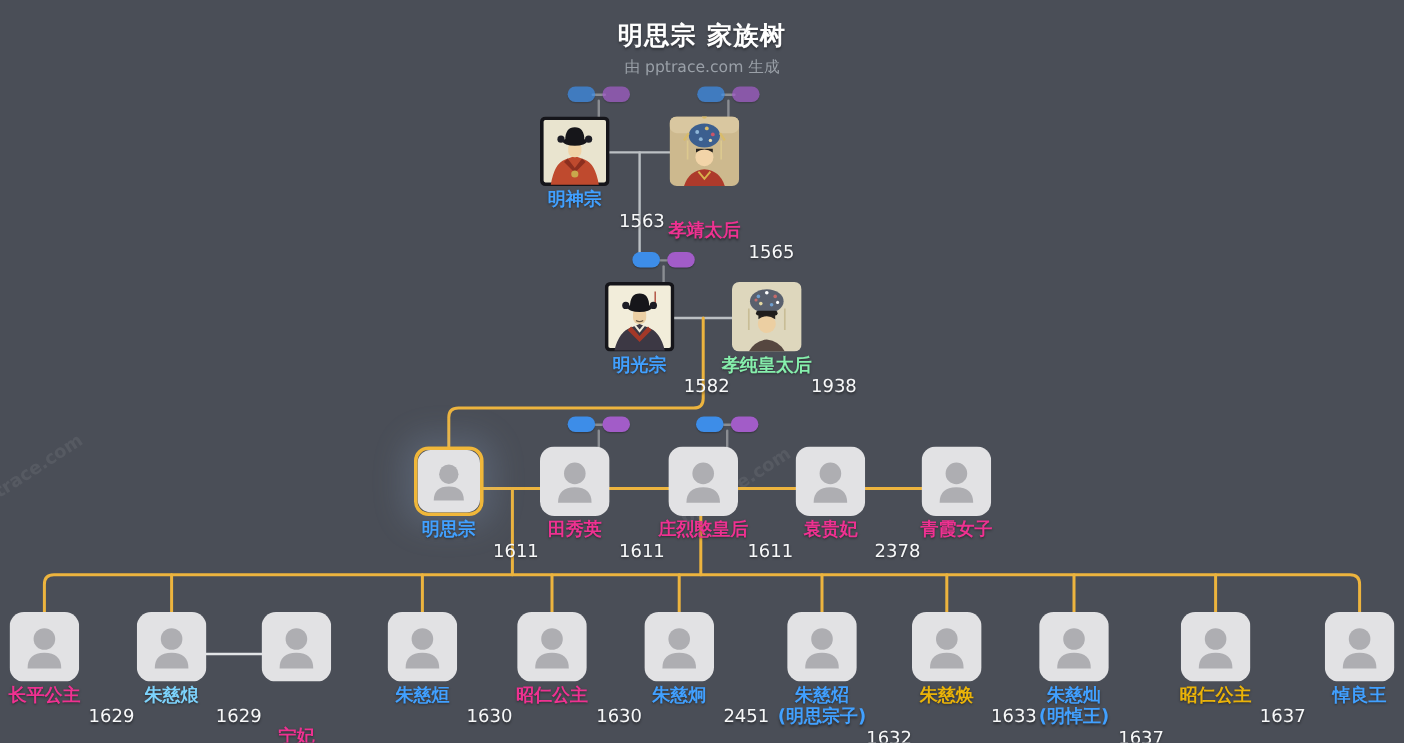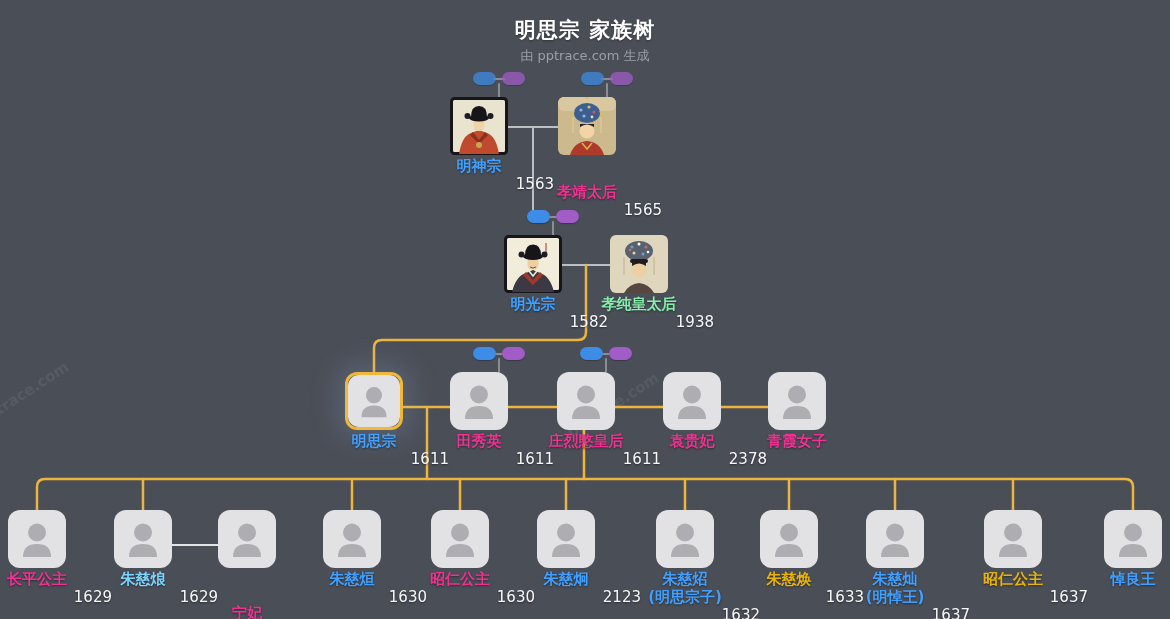--- a/index.html
+++ b/index.html
@@ -288,21 +288,21 @@
       </div>
       <div class="node" style="left: 537px; top: 510px;">
         <svg viewBox="0 0 58 58">
           <rect width="58" height="58" rx="12" fill="#e2e2e4"></rect>
           <circle cx="29" cy="22.5" r="9" fill="#aeaeb2"></circle>
           <path d="M15 47 Q15 34 29 34 Q43 34 43 47 Z" fill="#aeaeb2"></path>
         </svg>
       </div>
       <div class="label" style="left: 491px; top: 570px;">
         <div style="color: rgb(65, 160, 255);">朱慈炯</div>
-        <div class="year">2123</div>
+        <div class="year">2451</div>
       </div>
       <div class="node" style="left: 656px; top: 510px;">
         <svg viewBox="0 0 58 58">
           <rect width="58" height="58" rx="12" fill="#e2e2e4"></rect>
           <circle cx="29" cy="22.5" r="9" fill="#aeaeb2"></circle>
           <path d="M15 47 Q15 34 29 34 Q43 34 43 47 Z" fill="#aeaeb2"></path>
         </svg>
       </div>
       <div class="label" style="left: 610px; top: 570px;">
         <div style="color: rgb(65, 160, 255);">朱慈炤</div>

